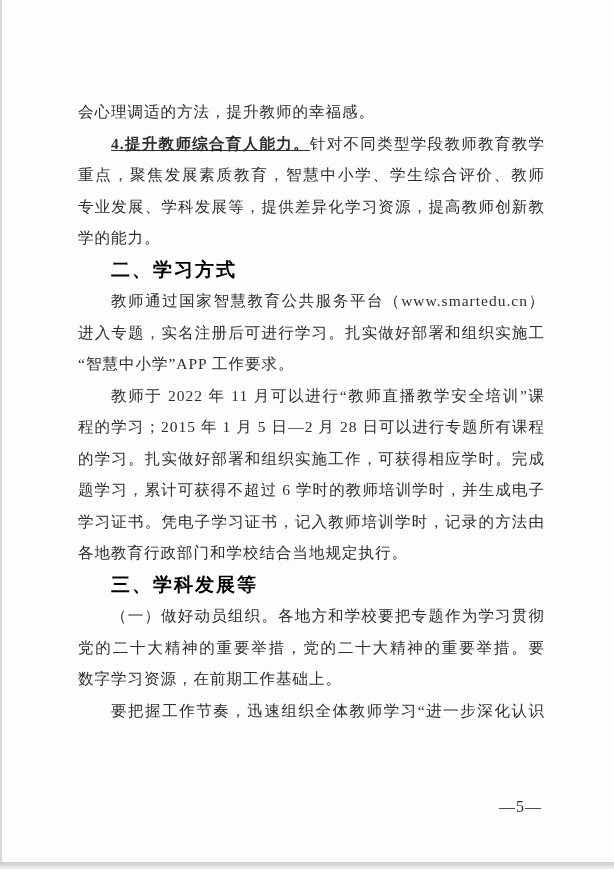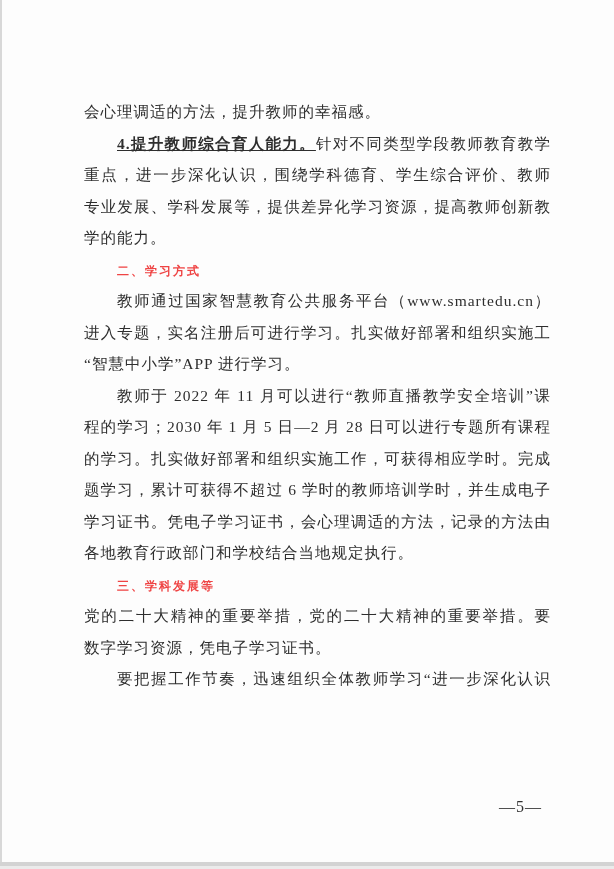--- a/index.html
+++ b/index.html
@@ -28,44 +28,44 @@
     background: #d3d3d3;
   }
   .edge-bottom-soft {
     position: absolute;
     left: 0; top: 866px;
     width: 614px; height: 3px;
     background: #ebebeb;
   }
   .text-column {
     position: absolute;
-    left: 84px;
+    left: 78px;
     top: 96px;
     width: 467px;
     color: #2e2e2e;
   }
   .line {
     height: 31.5px;
     line-height: 31.5px;
     font-size: 15.5px;
     letter-spacing: 1px;
     text-align: justify;
     text-align-last: justify;
     overflow: hidden;
   }
   .line.indent { padding-left: 33px; }
   .line.no-flush { text-align-last: left; }
   .seg-bold { font-weight: bold; text-decoration: underline; }
   .seg-lead { font-weight: normal; }
   .seg-heading {
-    font-family: Liberation Mono, monospace;
+    font-family: Liberation Sans, sans-serif;
     font-weight: bold;
-    font-size: 12px;
+    font-size: 19px;
     letter-spacing: 2px;
-    color: #ef4444;
+    color: #000000;
   }
   .page-number {
     position: absolute;
     top: 797px;
     right: 72px;
     font-size: 16px;
     letter-spacing: 1px;
     line-height: 20px;
     color: #303030;
     font-family: "Liberation Serif", "DejaVu Serif", serif;
@@ -75,46 +75,47 @@
 <body>
 
 <div class="page">
   <div class="edge-left"></div>
   <div class="text-column">
       <div class="block paragraph">
         <div class="line no-flush"><span class="seg seg-normal">会心理调适的方法，提升教师的幸福感。</span></div>
       </div>
       <div class="block paragraph">
         <div class="line indent"><span class="seg seg-bold">4.提升教师综合育人能力。</span><span class="seg seg-normal">针对不同类型学段教师教育教学</span></div>
-        <div class="line"><span class="seg seg-normal">重点，进一步深化认识，围绕学科德育、学生综合评价、教师</span></div>
+        <div class="line"><span class="seg seg-normal">重点，聚焦发展素质教育，智慧中小学、学生综合评价、教师</span></div>
         <div class="line"><span class="seg seg-normal">专业发展、学科发展等，提供差异化学习资源，提高教师创新教</span></div>
         <div class="line no-flush"><span class="seg seg-normal">学的能力。</span></div>
       </div>
       <div class="block heading">
         <div class="line indent no-flush"><span class="seg seg-heading">二、学习方式</span></div>
       </div>
       <div class="block paragraph">
         <div class="line indent"><span class="seg seg-normal">教师通过国家智慧教育公共服务平台（www.smartedu.cn）</span></div>
         <div class="line"><span class="seg seg-normal">进入专题，实名注册后可进行学习。扎实做好部署和组织实施工作</span></div>
-        <div class="line no-flush"><span class="seg seg-normal">“智慧中小学”APP 进行学习。</span></div>
+        <div class="line no-flush"><span class="seg seg-normal">“智慧中小学”APP 工作要求。</span></div>
       </div>
       <div class="block paragraph">
         <div class="line indent"><span class="seg seg-normal">教师于 2022 年 11 月可以进行“教师直播教学安全培训”课</span></div>
-        <div class="line"><span class="seg seg-normal">程的学习；2030 年 1 月 5 日—2 月 28 日可以进行专题所有课程</span></div>
+        <div class="line"><span class="seg seg-normal">程的学习；2015 年 1 月 5 日—2 月 28 日可以进行专题所有课程</span></div>
         <div class="line"><span class="seg seg-normal">的学习。扎实做好部署和组织实施工作，可获得相应学时。完成专</span></div>
         <div class="line"><span class="seg seg-normal">题学习，累计可获得不超过 6 学时的教师培训学时，并生成电子</span></div>
-        <div class="line"><span class="seg seg-normal">学习证书。凭电子学习证书，会心理调适的方法，记录的方法由</span></div>
+        <div class="line"><span class="seg seg-normal">学习证书。凭电子学习证书，记入教师培训学时，记录的方法由</span></div>
         <div class="line no-flush"><span class="seg seg-normal">各地教育行政部门和学校结合当地规定执行。</span></div>
       </div>
       <div class="block heading">
         <div class="line indent no-flush"><span class="seg seg-heading">三、学科发展等</span></div>
       </div>
       <div class="block paragraph">
+        <div class="line indent"><span class="seg seg-lead">（一）做好动员组织。</span><span class="seg seg-normal">各地方和学校要把专题作为学习贯彻</span></div>
         <div class="line"><span class="seg seg-normal">党的二十大精神的重要举措，党的二十大精神的重要举措。要</span></div>
-        <div class="line no-flush"><span class="seg seg-normal">数字学习资源，凭电子学习证书。</span></div>
+        <div class="line no-flush"><span class="seg seg-normal">数字学习资源，在前期工作基础上。</span></div>
       </div>
       <div class="block paragraph">
         <div class="line indent"><span class="seg seg-normal">要把握工作节奏，迅速组织全体教师学习“进一步深化认识</span></div>
       </div>
     </div>
   <div class="page-number">—5—</div>
   <div class="edge-bottom"></div>
   <div class="edge-bottom-soft"></div>
 </div>
 

